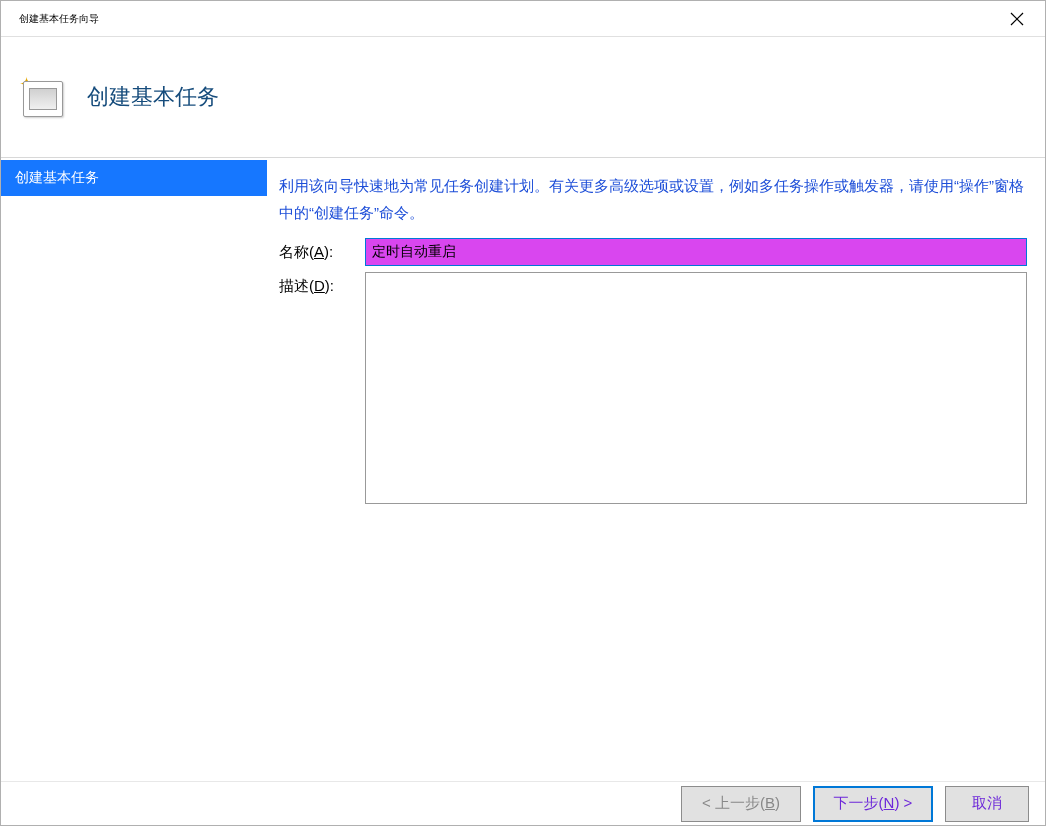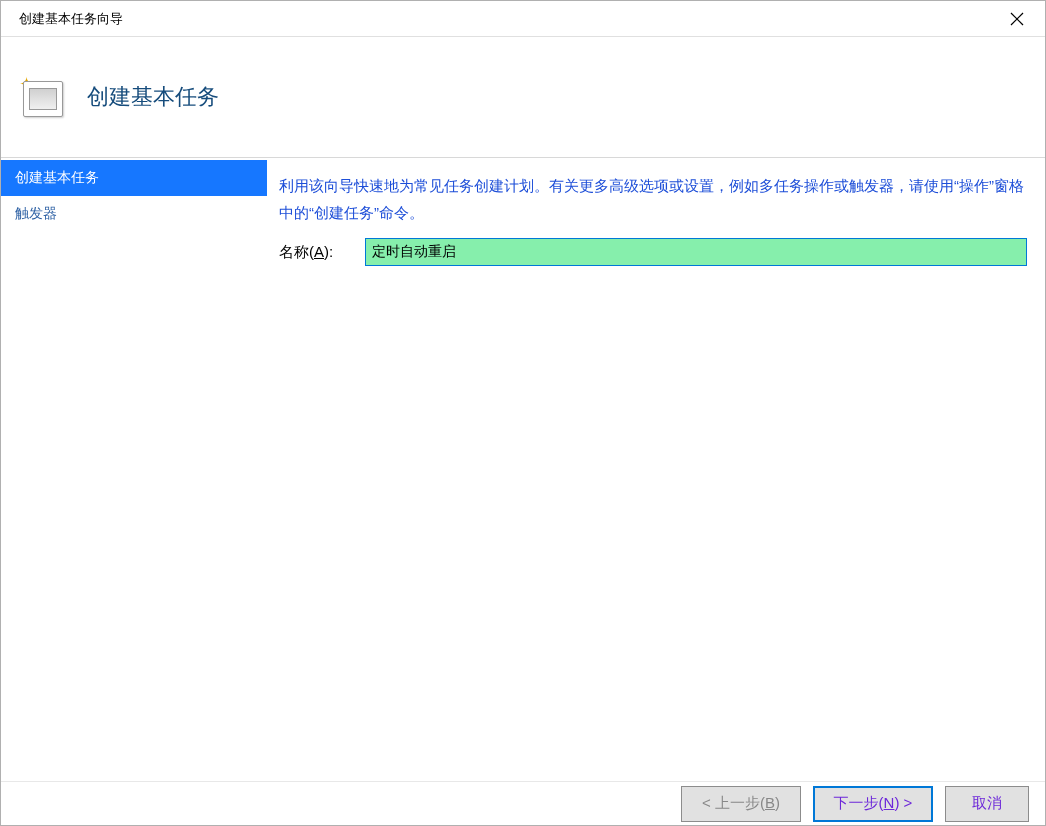--- a/index.html
+++ b/index.html
@@ -28,21 +28,21 @@
       height: 36px;
       display: flex;
       align-items: center;
       justify-content: space-between;
       padding: 0 18px;
       border-bottom: 1px solid #e0e0e0;
       background: #fff;
     }
     .title-text {
       color: #000;
-      font-size: 13px;
+      font-size: 10px;
     }
     .close-btn {
       width: 20px;
       height: 20px;
       display: flex;
       align-items: center;
       justify-content: center;
       cursor: pointer;
     }
     .close-btn svg {
@@ -149,21 +149,21 @@
       font-size: 15px;
       color: #000;
     }
     .form-label .underline {
       text-decoration: underline;
     }
     .form-input {
       flex: 1;
       height: 28px;
       border: 1px solid #0078d7;
-      background: #86efac;
+      background: #d946ef;
       padding: 3px 6px;
       font-family: inherit;
       font-size: 14px;
       outline: none;
     }
     .form-textarea {
       flex: 1;
       height: 232px;
       border: 1px solid #999;
       background: #fff;
@@ -233,35 +233,38 @@
     <div class="header-title">创建基本任务</div>
   </div>
 
   <div class="divider"></div>
 
   <div class="body-section">
     <div class="sidebar">
       <div class="sidebar-item selected">
         <span>创建基本任务</span>
       </div>
-      <div class="sidebar-item">
-        <span>触发器</span>
-      </div>
     </div>
 
     <div class="main-panel">
       <div class="description-text">利用该向导快速地为常见任务创建计划。有关更多高级选项或设置，例如多任务操作或触发器，请使用“操作”窗格中的“创建任务”命令。</div>
 
       <div class="form-row first">
         <div class="form-label">
           <span>名称(</span><span class="underline">A</span><span>):</span>
         </div>
         <input type="text" class="form-input" value="定时自动重启" style="">
       </div>
 
+      <div class="form-row">
+        <div class="form-label">
+          <span>描述(</span><span class="underline">D</span><span>):</span>
+        </div>
+        <textarea class="form-textarea" style=""></textarea>
+      </div>
     </div>
   </div>
 
   <div class="footer-section">
     <button class="footer-btn" disabled="">
       <span>&lt; 上一步(</span><span class="underline">B</span><span>)</span>
     </button>
     <button class="footer-btn default">
       <span>下一步(</span><span class="underline">N</span><span>) &gt;</span>
     </button>

